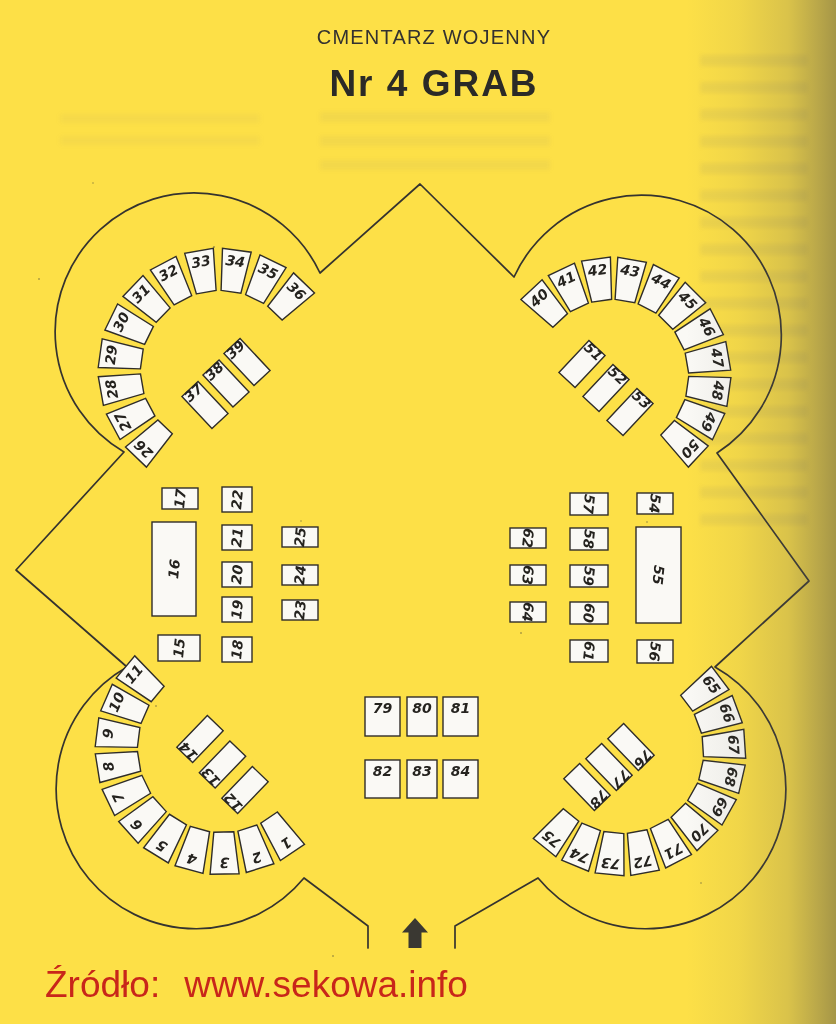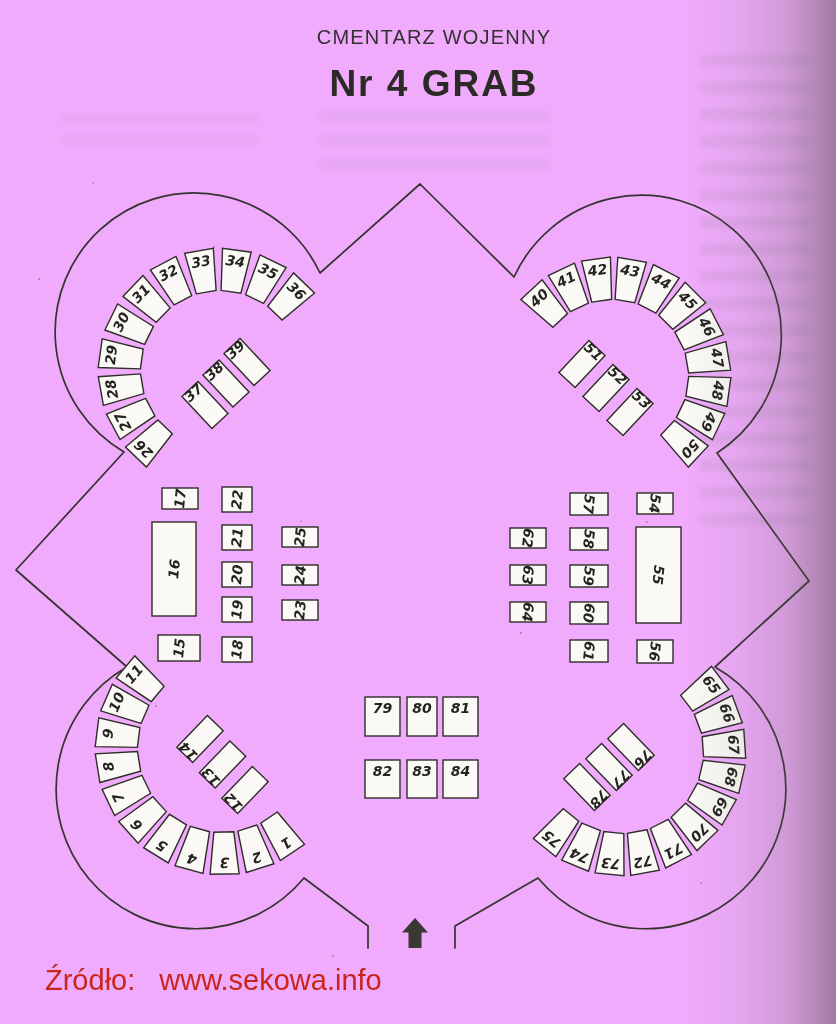--- a/index.html
+++ b/index.html
@@ -1,18 +1,18 @@
 <!DOCTYPE html>
 <html><head>
 <meta charset="utf-8">
 <style>
   html,body{margin:0;padding:0;background:#e9e7e3;}
   .page{
     position:relative; width:836px; height:1024px; overflow:hidden;
-    background:#f0abfc;
+    background:#fde047;
     font-family:"Liberation Sans", sans-serif;
   }
   .ghost{position:absolute; pointer-events:none;}
   .ghost-a{left:700px; top:55px; width:108px; height:470px;
     background:repeating-linear-gradient(to bottom, rgba(125,123,117,0.10) 0 11px, rgba(0,0,0,0) 11px 27px);
     filter:blur(2px);}
   .ghost-b{left:320px; top:112px; width:230px; height:58px;
     background:repeating-linear-gradient(to bottom, rgba(130,128,122,0.08) 0 10px, rgba(0,0,0,0) 10px 24px);
     filter:blur(2px);}
   .ghost-c{left:60px; top:114px; width:200px; height:38px;
@@ -27,21 +27,21 @@
   .header{position:absolute; left:16px; top:0; width:100%; text-align:center;}
   .subtitle{margin-top:26px; font-size:20px; letter-spacing:1.2px; color:#333130;}
   .title{margin-top:14px; font-size:37px; font-weight:700; letter-spacing:2px; color:#2b2a27;}
   #plan-svg{position:absolute; left:0; top:0;}
   #plan-svg .num{
     font-family:"DejaVu Sans", sans-serif; font-style:italic; font-weight:600;
     font-size:14px; fill:#25231f;
   }
   #plan-svg .plot{fill:#faf9f5; stroke:#2f2d29; stroke-width:1.4;}
   #plan-svg .outline{fill:none; stroke:#35332f; stroke-width:1.7; stroke-linejoin:round; stroke-linecap:round;}
-  .footer{position:absolute; left:45px; top:964px; font-size:29px; color:#c8261a;}
+  .footer{position:absolute; left:45px; top:964px; font-size:37px; color:#c8261a;}
   .src-label{margin-right:24px;}
   .gutter-shadow{position:absolute; top:0; right:0; width:150px; height:100%; pointer-events:none;
     background:linear-gradient(to right, rgba(96,94,89,0) 0%, rgba(96,94,89,0.08) 35%,
       rgba(92,90,85,0.22) 68%, rgba(84,82,77,0.40) 88%, rgba(78,76,71,0.50) 100%);}
 </style>
 </head>
 <body>
 
 <div class="page">
   <div class="ghost ghost-a"></div>

